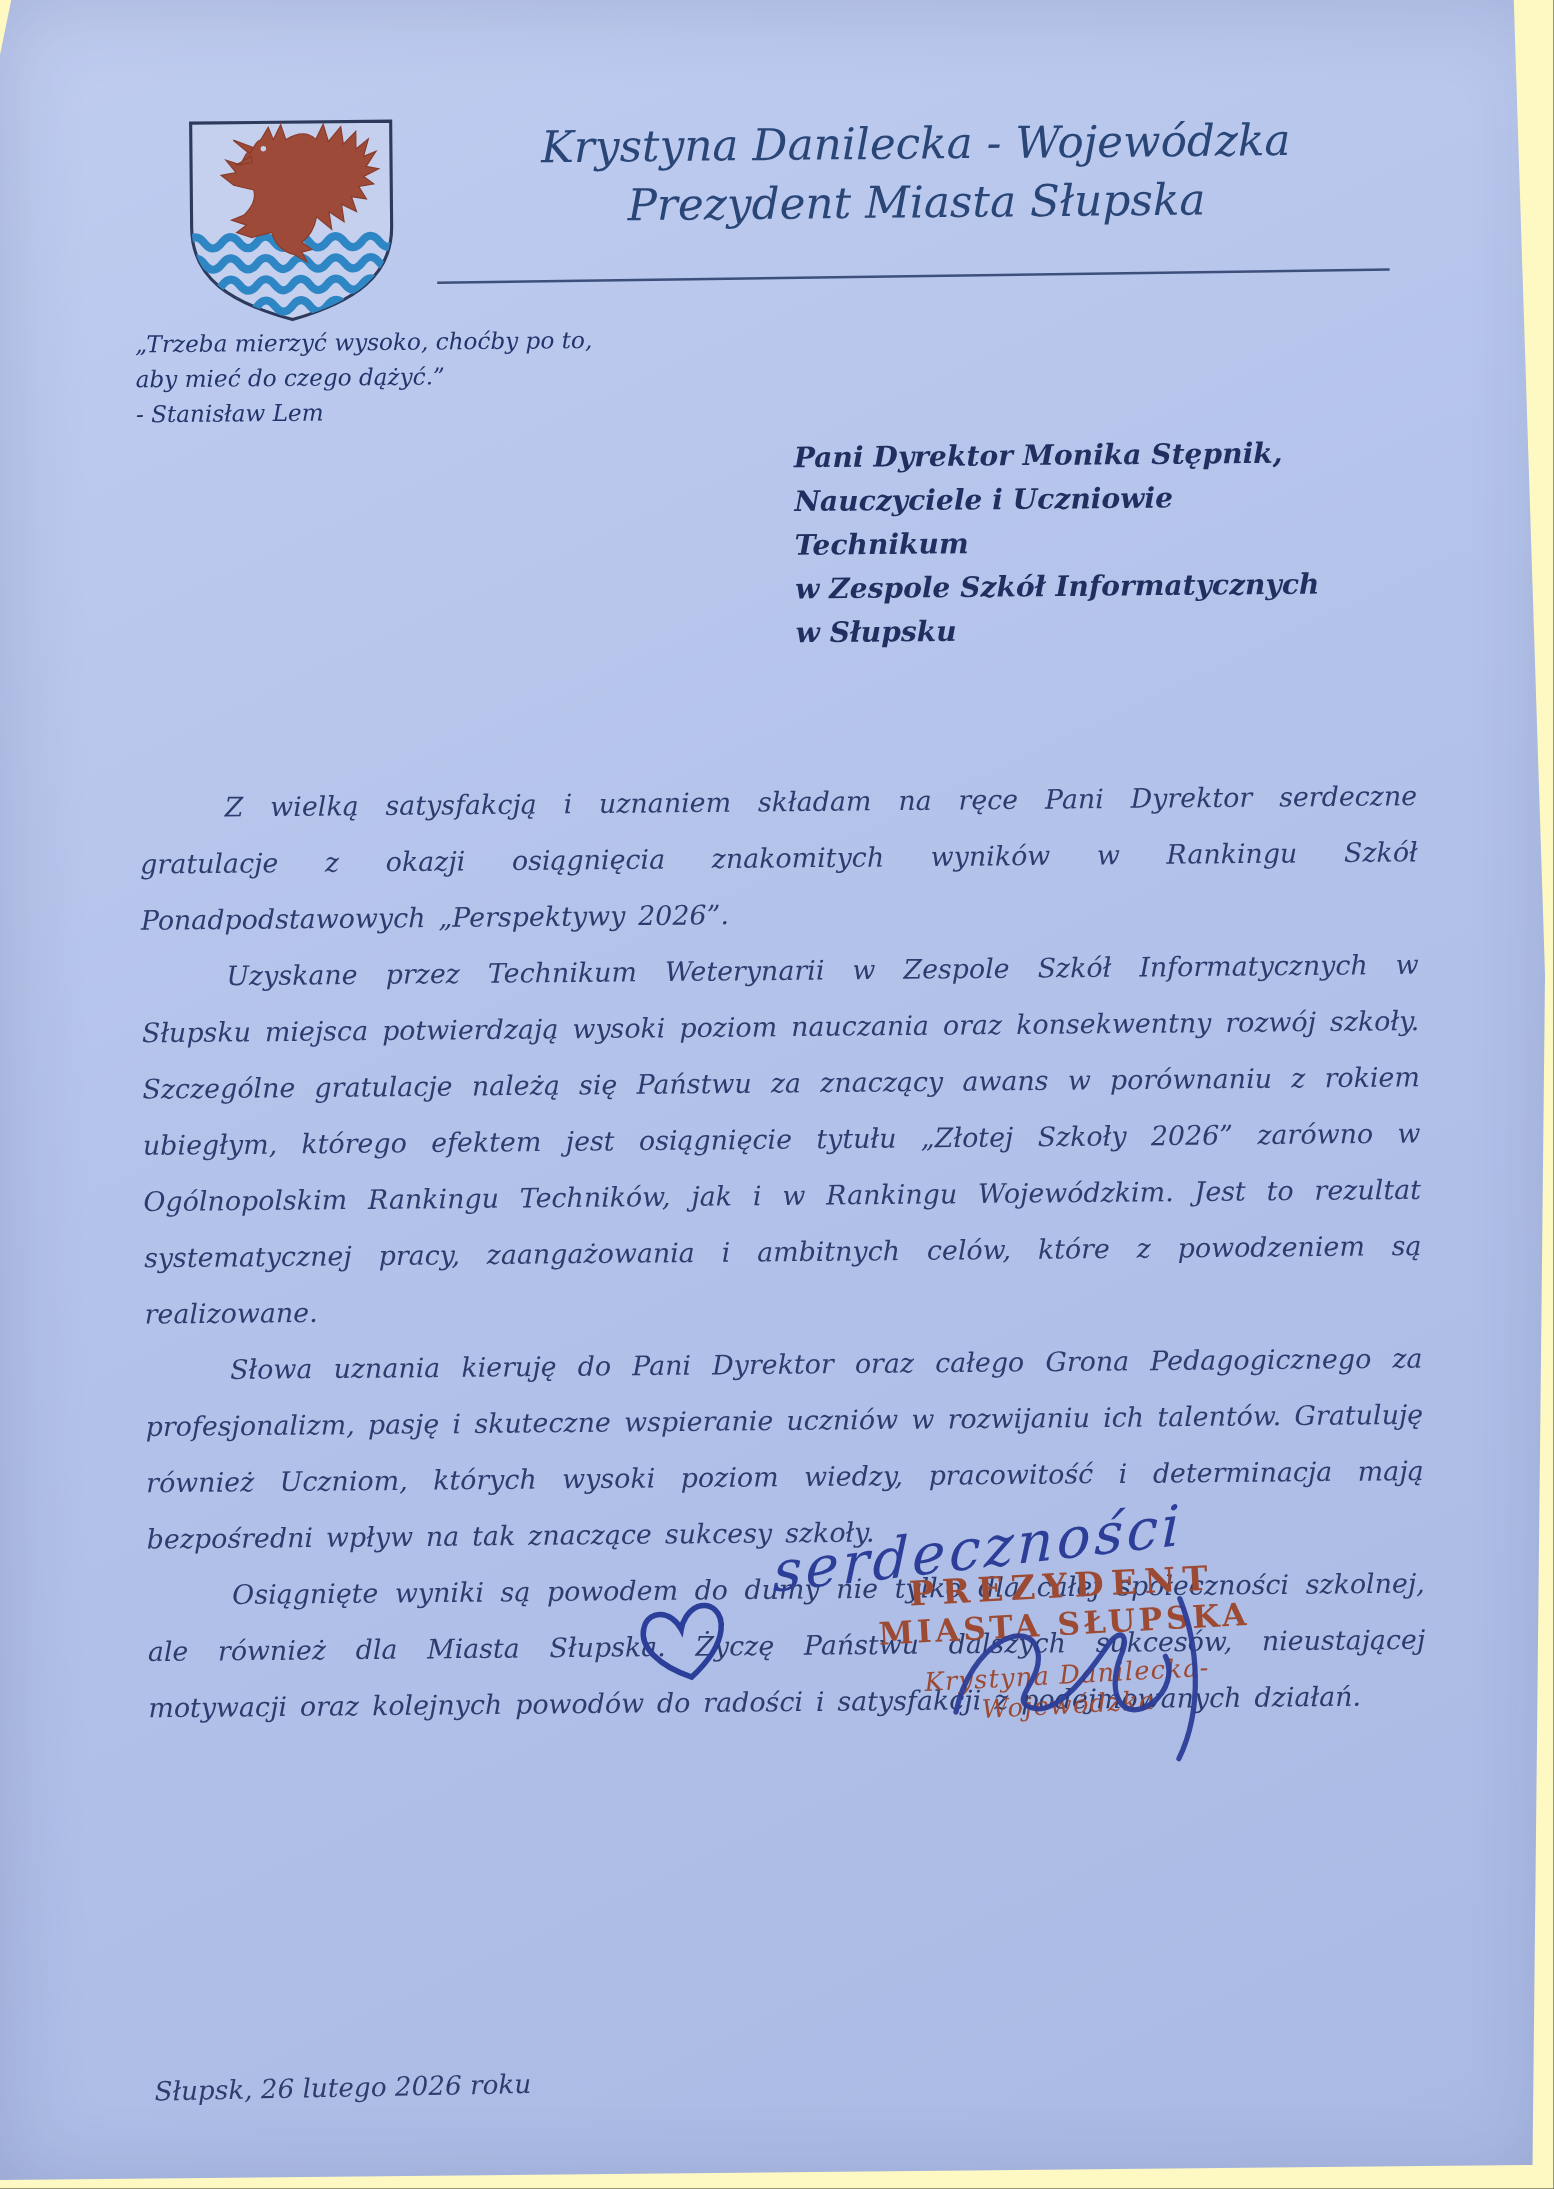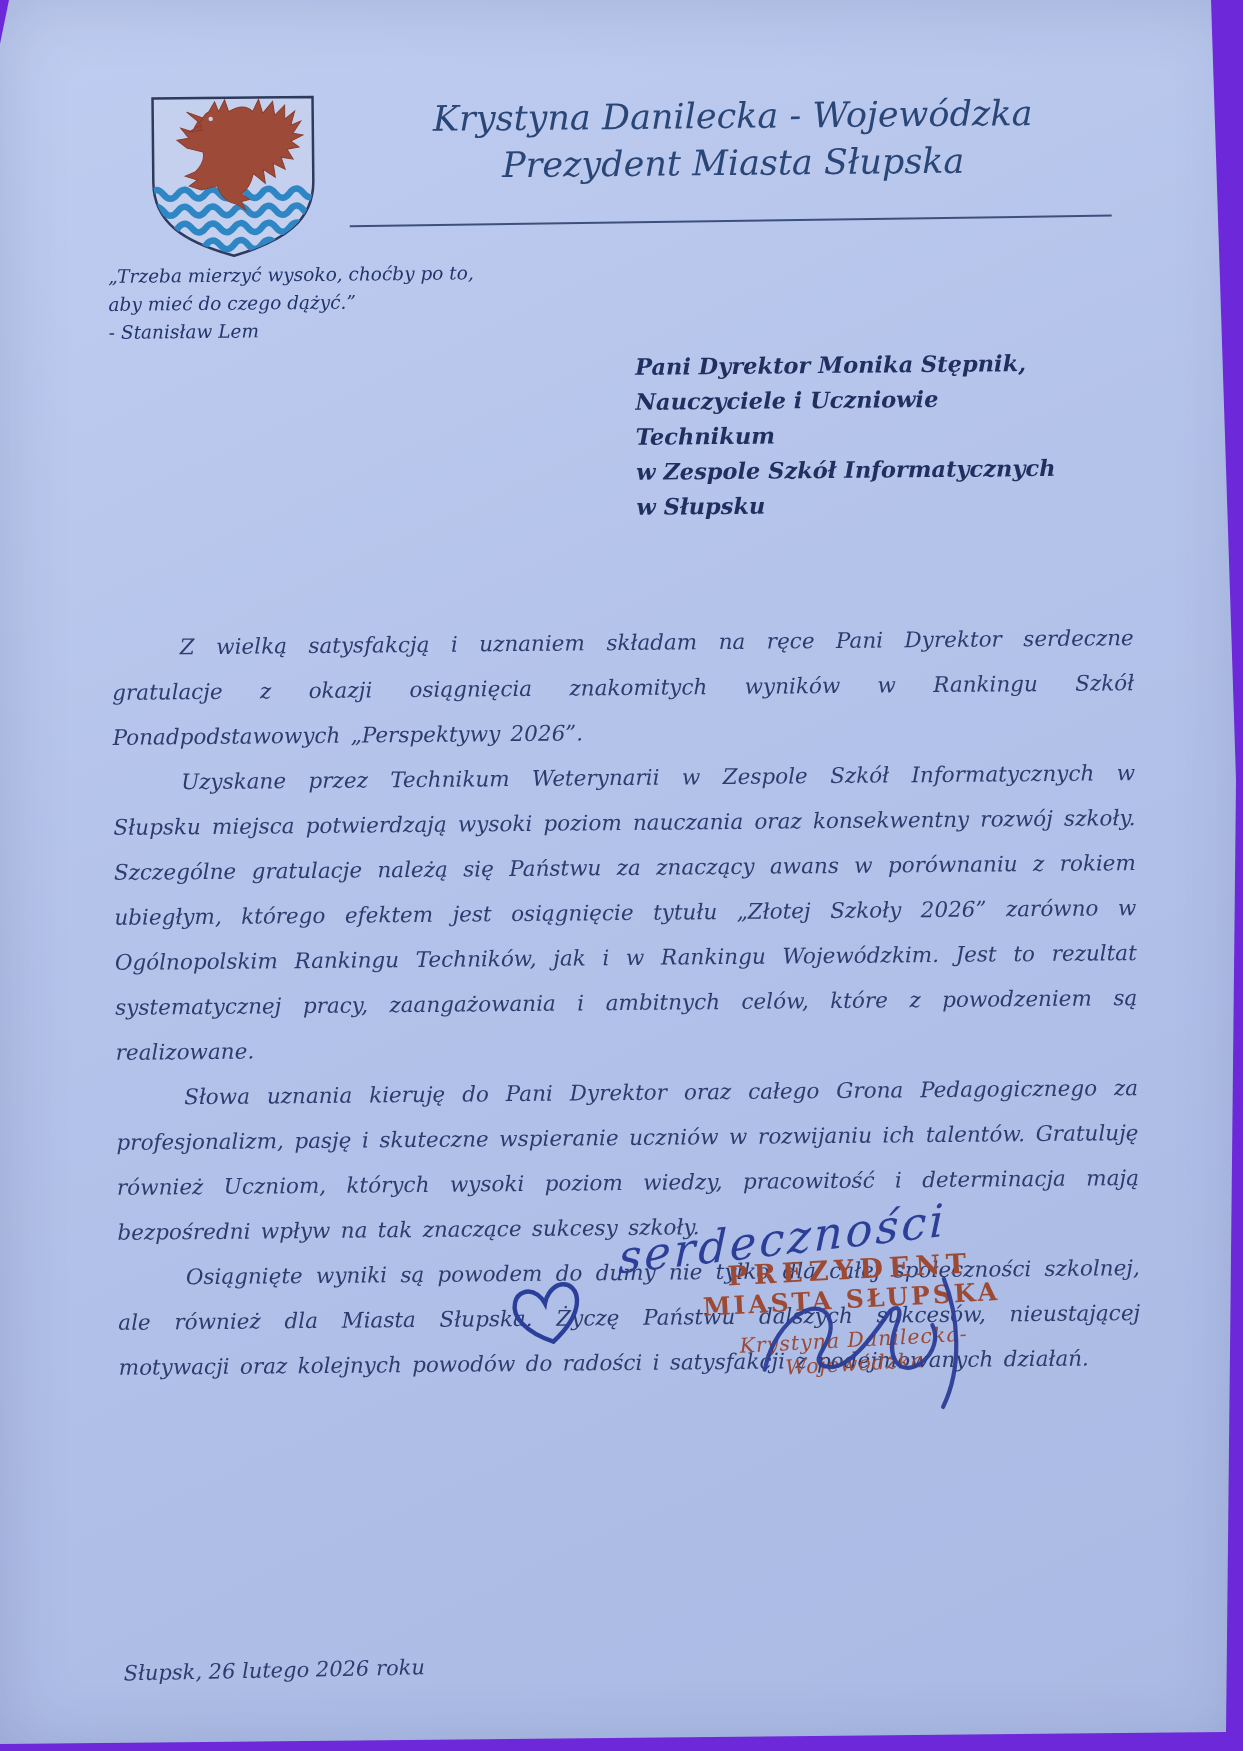--- a/index.html
+++ b/index.html
@@ -1,16 +1,16 @@
 <!DOCTYPE html>
 <html><head>
 <meta charset="utf-8">
 <style>
   html,body{margin:0;padding:0;background:#0b0b0d;}
-  .photo{position:relative;width:1243px;height:1751px;background:#6d28d9;overflow:hidden;
+  .photo{position:relative;width:1243px;height:1751px;background:#fef9c3;overflow:hidden;
          font-family:"DejaVu Serif","Liberation Serif",serif;}
   
   .paper{position:absolute;inset:0;
          background:linear-gradient(155deg,#c0cdf1 0%,#b4c3ea 42%,#a9b9e3 100%);
          clip-path:polygon(9px 0px,1211px 0px,1236px 780px,1226px 1732px,0px 1744px,0px 44px);
          box-shadow:inset 0 0 70px rgba(30,40,90,.16);}
   .content{position:absolute;inset:0;transform:rotate(-0.55deg);transform-origin:50% 50%;}
 
   
   .crest{position:absolute;left:148px;top:86px;width:184px;height:172px;}

